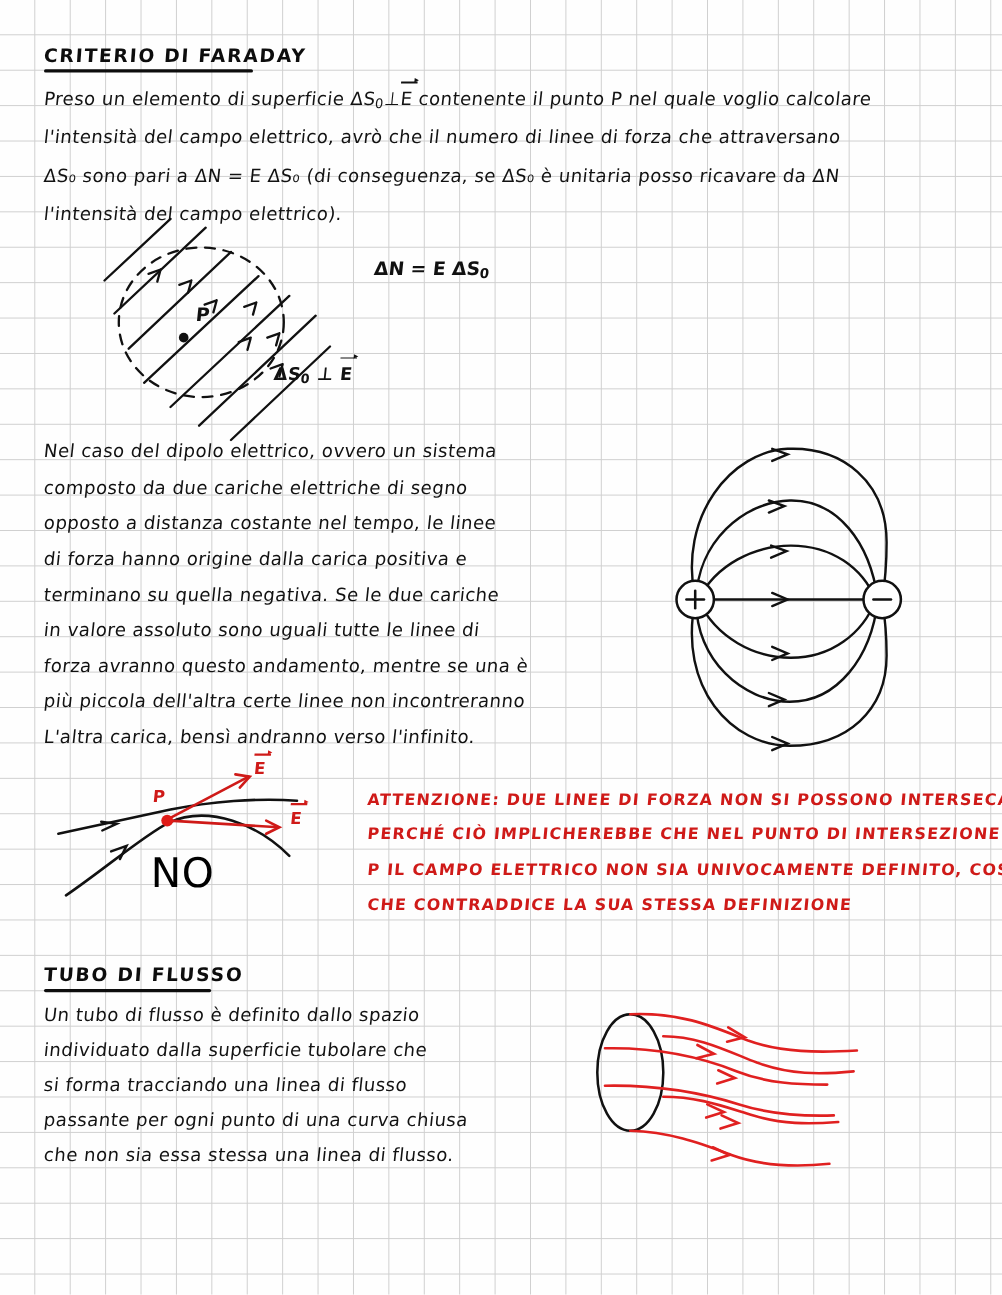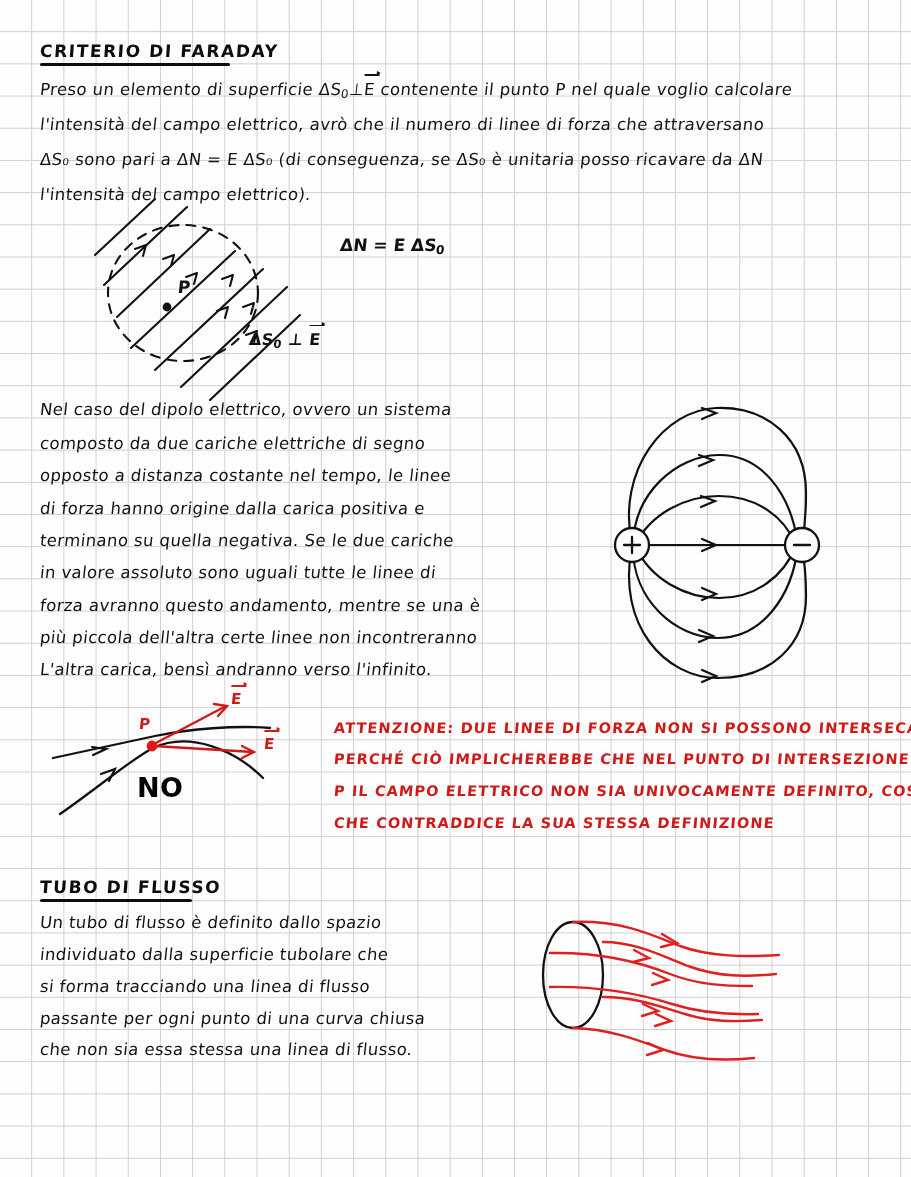--- a/index.html
+++ b/index.html
@@ -55,22 +55,22 @@
     color: #cf1a18;
     font-size: 14.5px;
     font-weight: 700;
     letter-spacing: 1.1px;
     white-space: nowrap;
     transform: skewX(-5deg);
   }
   .no-label {
     position: absolute;
     font-family: "DejaVu Sans", sans-serif;
-    font-weight: 700;
-    font-size: 27px;
+    font-weight: 400;
+    font-size: 37px;
     color: #000;
     letter-spacing: 0.5px;
   }
   .formula {
     position: absolute;
     font-family: "DejaVu Sans", sans-serif;
     font-size: 17px;
     font-weight: 600;
     color: #111;
     white-space: nowrap;

